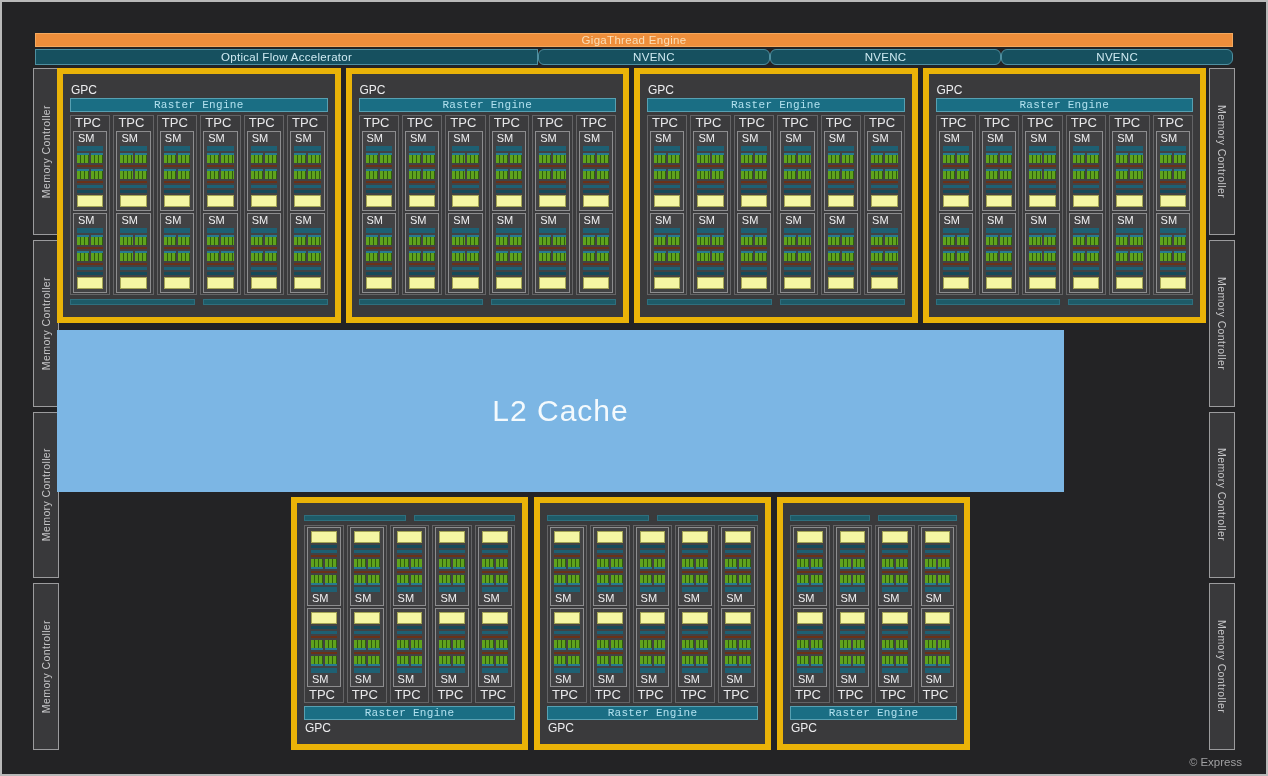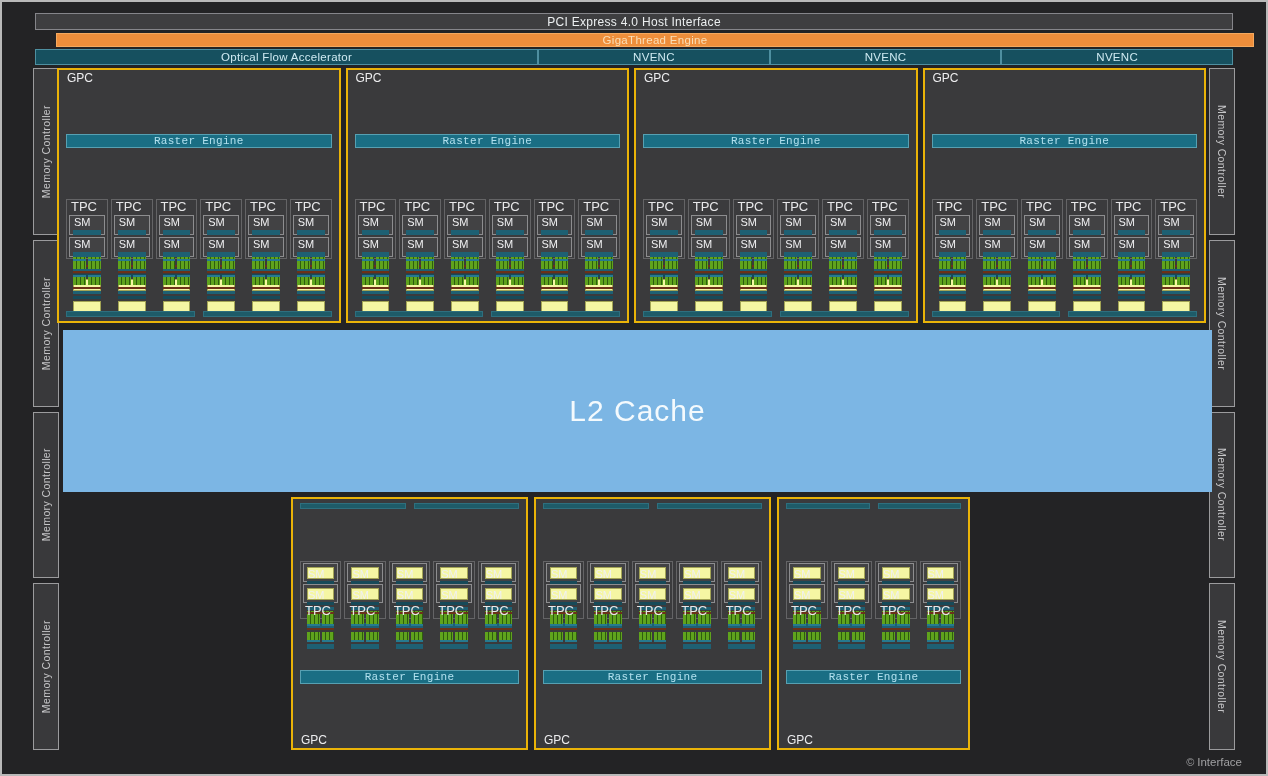--- a/index.html
+++ b/index.html
@@ -7,36 +7,36 @@
   #canvas{
     position:relative;width:1268px;height:776px;
     background:var(--canvas-bg,#232325);
     border:2px solid var(--frame-border,#b9b9b9);
     font-family:"Liberation Sans",sans-serif;
     overflow:hidden;color:#eee;
   }
   
   .hbar{position:absolute;left:33px;width:1198px;display:flex;align-items:center;justify-content:center;font-size:12px;letter-spacing:.3px;}
   #pci-bar{top:11px;height:17px;background:var(--host-bar-fill,#3e3e40);border:1px solid #85858a;color:#eceff0;}
-  #giga-bar{top:31px;height:14px;background:var(--gigathread-fill,#ee8e3b);border:1px solid #f4a95f;color:var(--gigathread-text,#fadfb8);font-size:11.5px;margin-left:21px;}
+  #giga-bar{top:31px;height:14px;background:var(--gigathread-fill,#ee8e3b);border:1px solid #f4a95f;color:var(--gigathread-text,#fadfb8);font-size:11.5px;}
   #codec-row{top:47px;height:16px;display:flex;gap:0;}
   .teal-box{background:var(--teal-fill,#16505f);border:1px solid var(--teal-border,#4e8fa0);color:var(--teal-text,#cfeaf2);
     display:flex;align-items:center;justify-content:center;font-size:11.5px;height:100%;}
   #ofa-box{width:42%;}
-  .codec-box{flex:1;}
+  .codec-box{flex:1;border-radius:6px;}
   
   .mem-strip{position:absolute;top:66px;width:26px;height:682px;display:flex;flex-direction:column;gap:5px;}
   #mem-left{left:31px;} #mem-right{left:1207px;}
   .mem-block{flex:1;background:var(--mem-fill,#39393b);border:1px solid #9b9b9d;display:flex;align-items:center;justify-content:center;overflow:hidden;}
   .mem-block span{writing-mode:vertical-rl;font-size:10.5px;color:var(--text-gray,#c6c6c8);letter-spacing:.4px;white-space:nowrap;}
   #mem-left .mem-block span{transform:rotate(180deg);}
   
   #top-gpcs{position:absolute;left:55px;top:66px;width:1149px;height:255px;display:flex;gap:5px;}
   #bottom-gpcs{position:absolute;left:289px;top:495px;height:253px;display:flex;gap:6px;}
-  .gpc{border:2px solid #eab308;background:var(--gpc-fill,#3a3a3c);display:flex;flex-direction:column;padding:0 7px;overflow:hidden;flex:1;gap:48px;}
+  .gpc{border:6px solid #eab308;background:var(--gpc-fill,#3a3a3c);display:flex;flex-direction:column;padding:8px 7px;overflow:hidden;flex:1;}
   .gpc-label{font-size:12px;color:#ededef;height:16px;line-height:16px;padding-left:1px;flex:none;}
   .raster{height:14px;flex:none;background:var(--raster-fill,#1a6e84);border:1px solid #57a0b2;color:#b0e0ee;
     display:flex;align-items:center;justify-content:center;font-size:11px;letter-spacing:.3px;font-family:Liberation Mono, monospace;}
   .tpc-row{flex:1;display:flex;gap:3px;margin:3px 0;min-height:0;}
   .l2bars{height:6px;flex:none;display:flex;gap:8px;margin:1px 0 4px;}
   .gpc.mir .l2bars{margin:4px 0 1px;}
   .l2bars i{flex:1;background:#1e5b68;border:1px solid #2e6f7e;}
   
   .tpc{flex:1;display:flex;flex-direction:column;border:1px solid #646466;background:#3b3b3d;padding:0 1px;min-width:0;min-height:0;}
   .tpc-label{height:14px;line-height:14px;font-size:13px;color:#e8e8ea;padding-left:3px;flex:none;}
@@ -47,34 +47,31 @@
   .t5{height:5px;flex:none;background:var(--core-teal,#1e6073);}
   .t3{height:3px;flex:none;background:var(--core-teal,#1e6073);}
   .t3b{height:3px;flex:none;background:#174a59;}
   .brown{height:2px;flex:none;background:var(--tensor-brown,#6b3118);}
   .green{flex:1;display:flex;gap:2px;min-height:10px;}
   .green i{flex:1;border-top:2px solid #267a90;
     background:repeating-linear-gradient(90deg,var(--core-green,#5fa31d) 0 3px,var(--core-green-dark,#2e5c0e) 3px 4px);}
   .sm.mir .green i{border-top:none;border-bottom:2px solid #267a90;}
   .yellow{height:12px;flex:none;background:var(--cache-yellow,#f5f6a3);border:1px solid #a3a455;}
   
-  #l2-cache{position:absolute;left:61px;top:328px;width:1149px;height:162px;background:var(--l2-fill,#7cb6e4);
+  #l2-cache{position:absolute;left:55px;top:328px;width:1007px;height:162px;background:var(--l2-fill,#7cb6e4);
     display:flex;align-items:center;justify-content:center;font-size:30px;color:#f4fafd;letter-spacing:1px;}
   
   #watermark{position:absolute;right:24px;bottom:6px;display:flex;align-items:center;gap:3px;color:#a0a0a2;font-size:11.5px;}
   #watermark .wm-icon{font-size:11px;color:#9a9a9c;}
 </style>
 </head>
 <body>
 
 <div id="canvas">
 
-  <div id="pci-bar" class="hbar">
-    <span>PCI Express 4.0 Host Interface</span>
-  </div>
 
   <div id="giga-bar" class="hbar">
     <span>GigaThread Engine</span>
   </div>
 
   <div id="codec-row" class="hbar">
     <div id="ofa-box" class="teal-box">
       <span>Optical Flow Accelerator</span>
     </div>
     <div class="teal-box codec-box">
@@ -1750,16 +1747,16 @@
             <div class="tpc-label">TPC</div>
           </div>
         </div>
         <div class="raster">Raster Engine</div>
         <div class="gpc-label">GPC</div>
       </div>
     </div>
 
   <div id="watermark">
     <span class="wm-icon">©</span>
-    <span>Interface</span>
+    <span>Express</span>
   </div>
 
 </div>
 
 </body></html>

